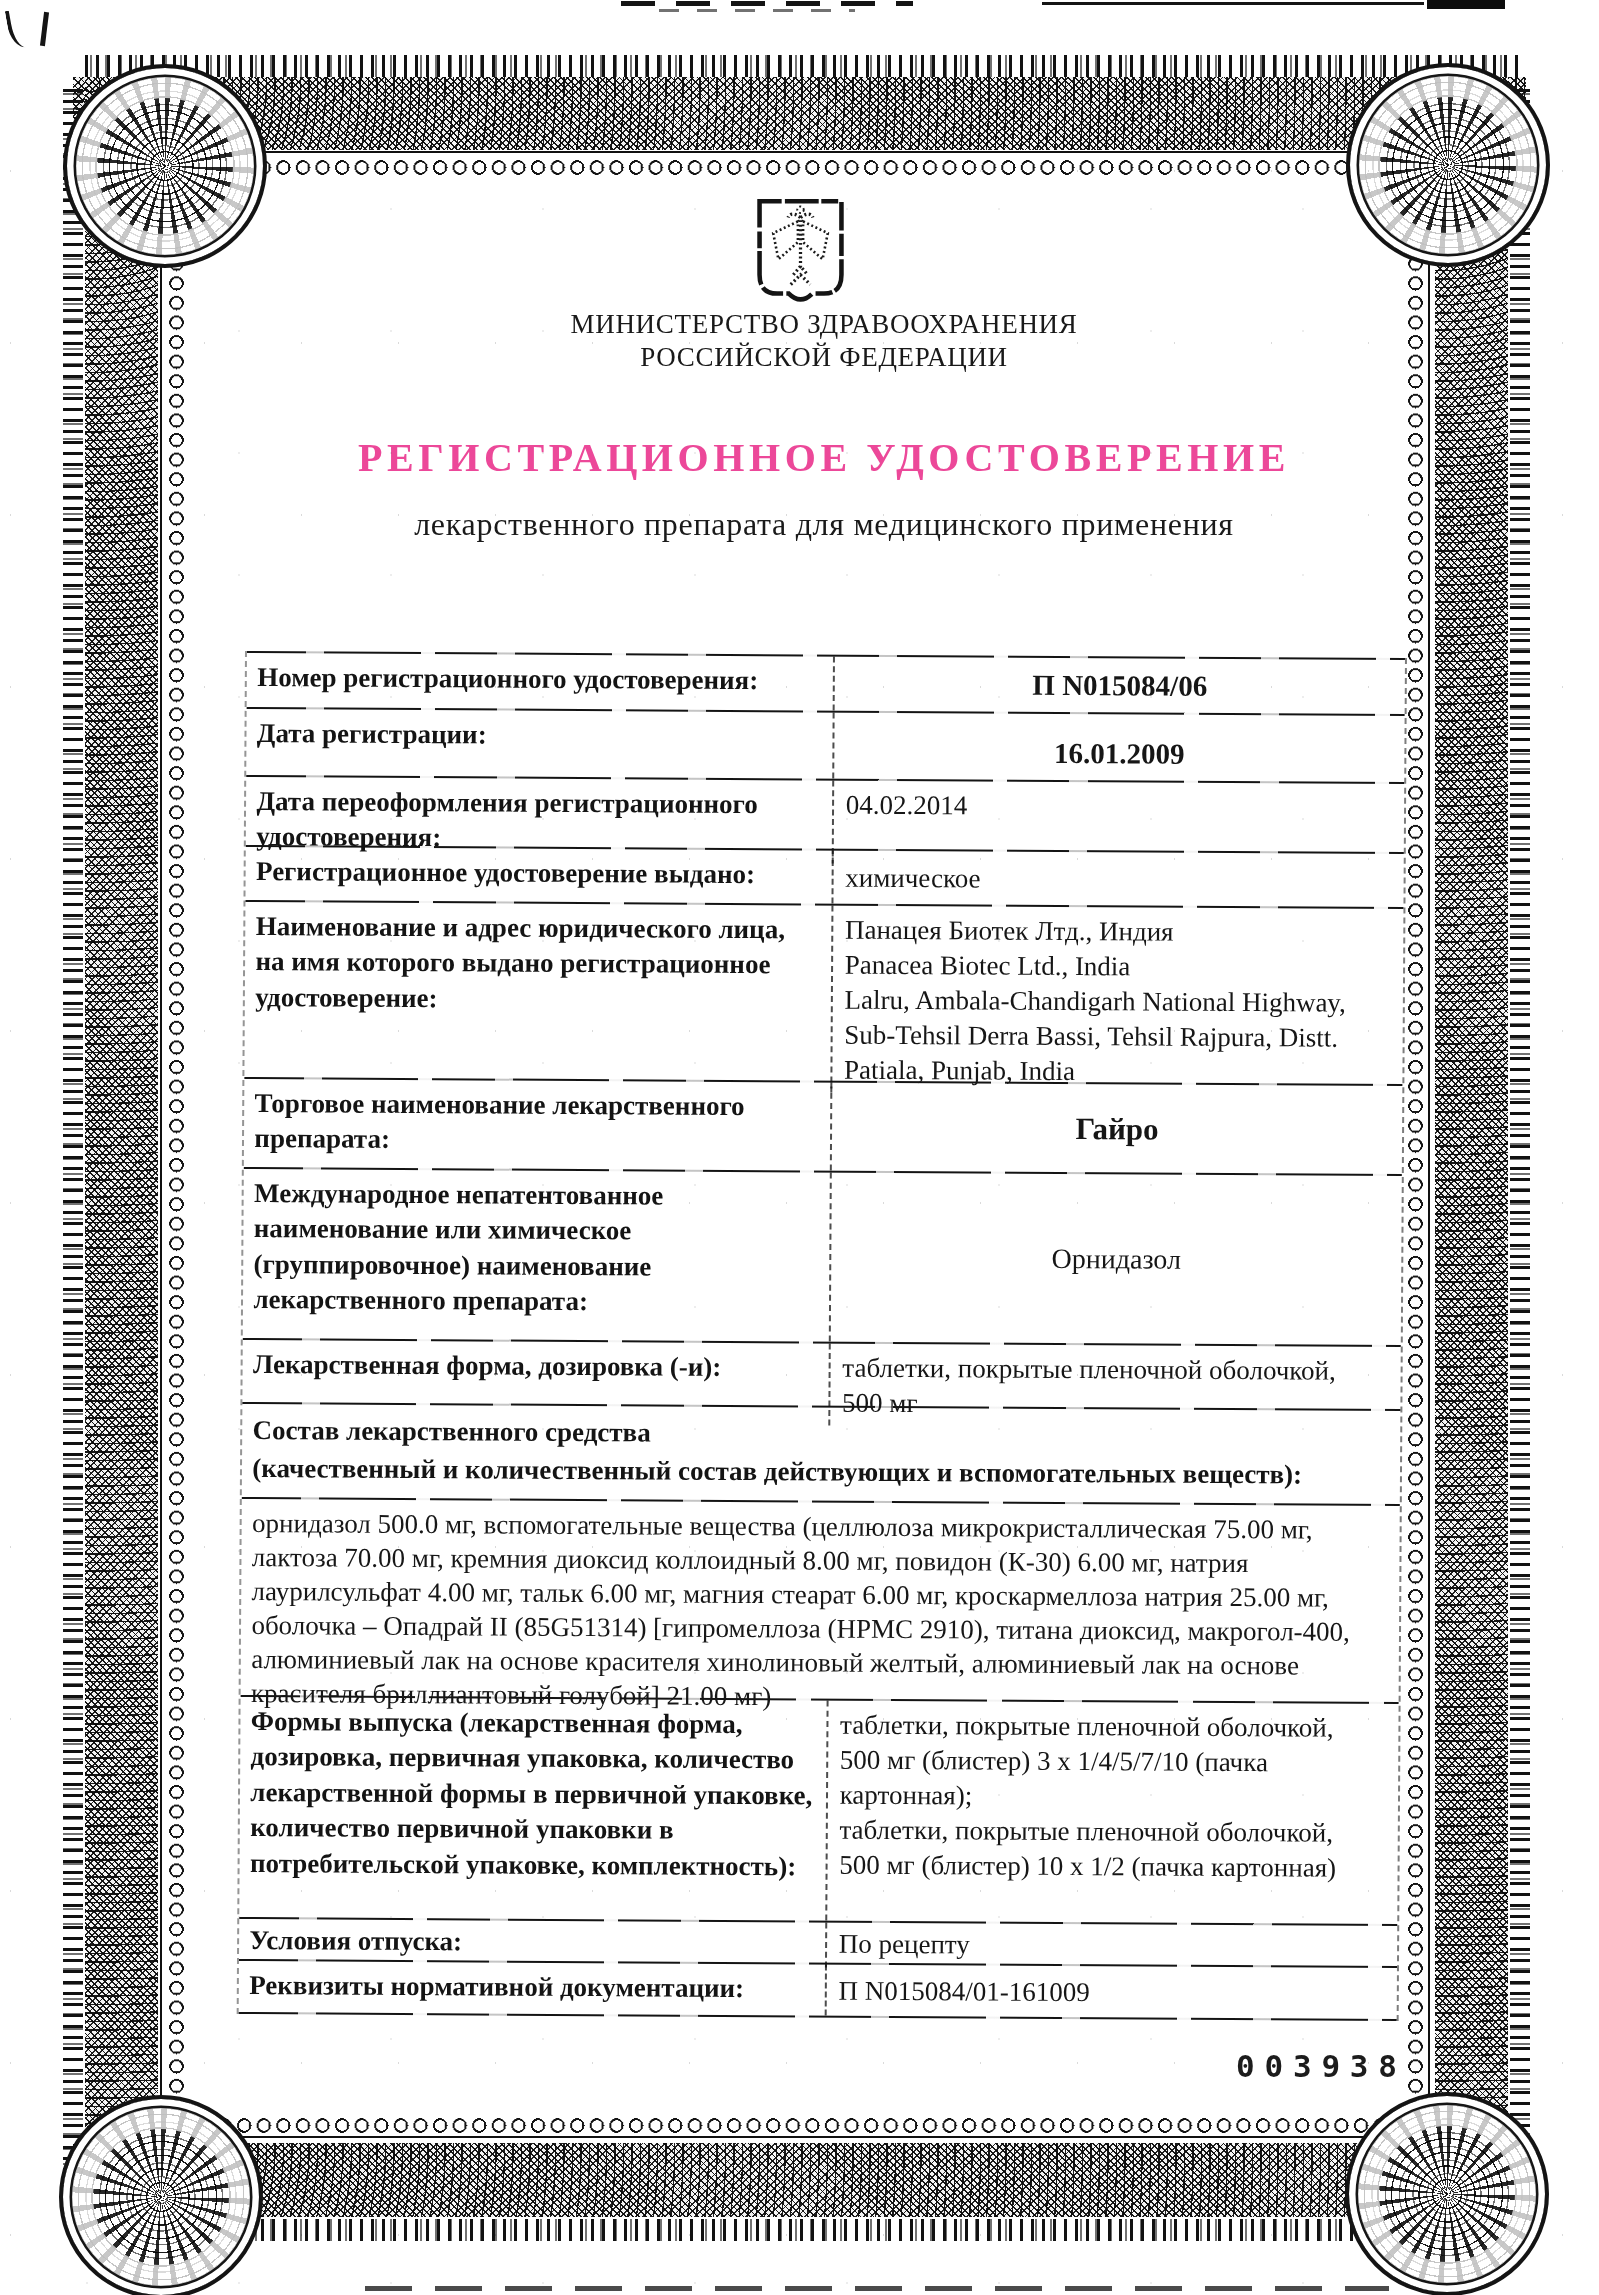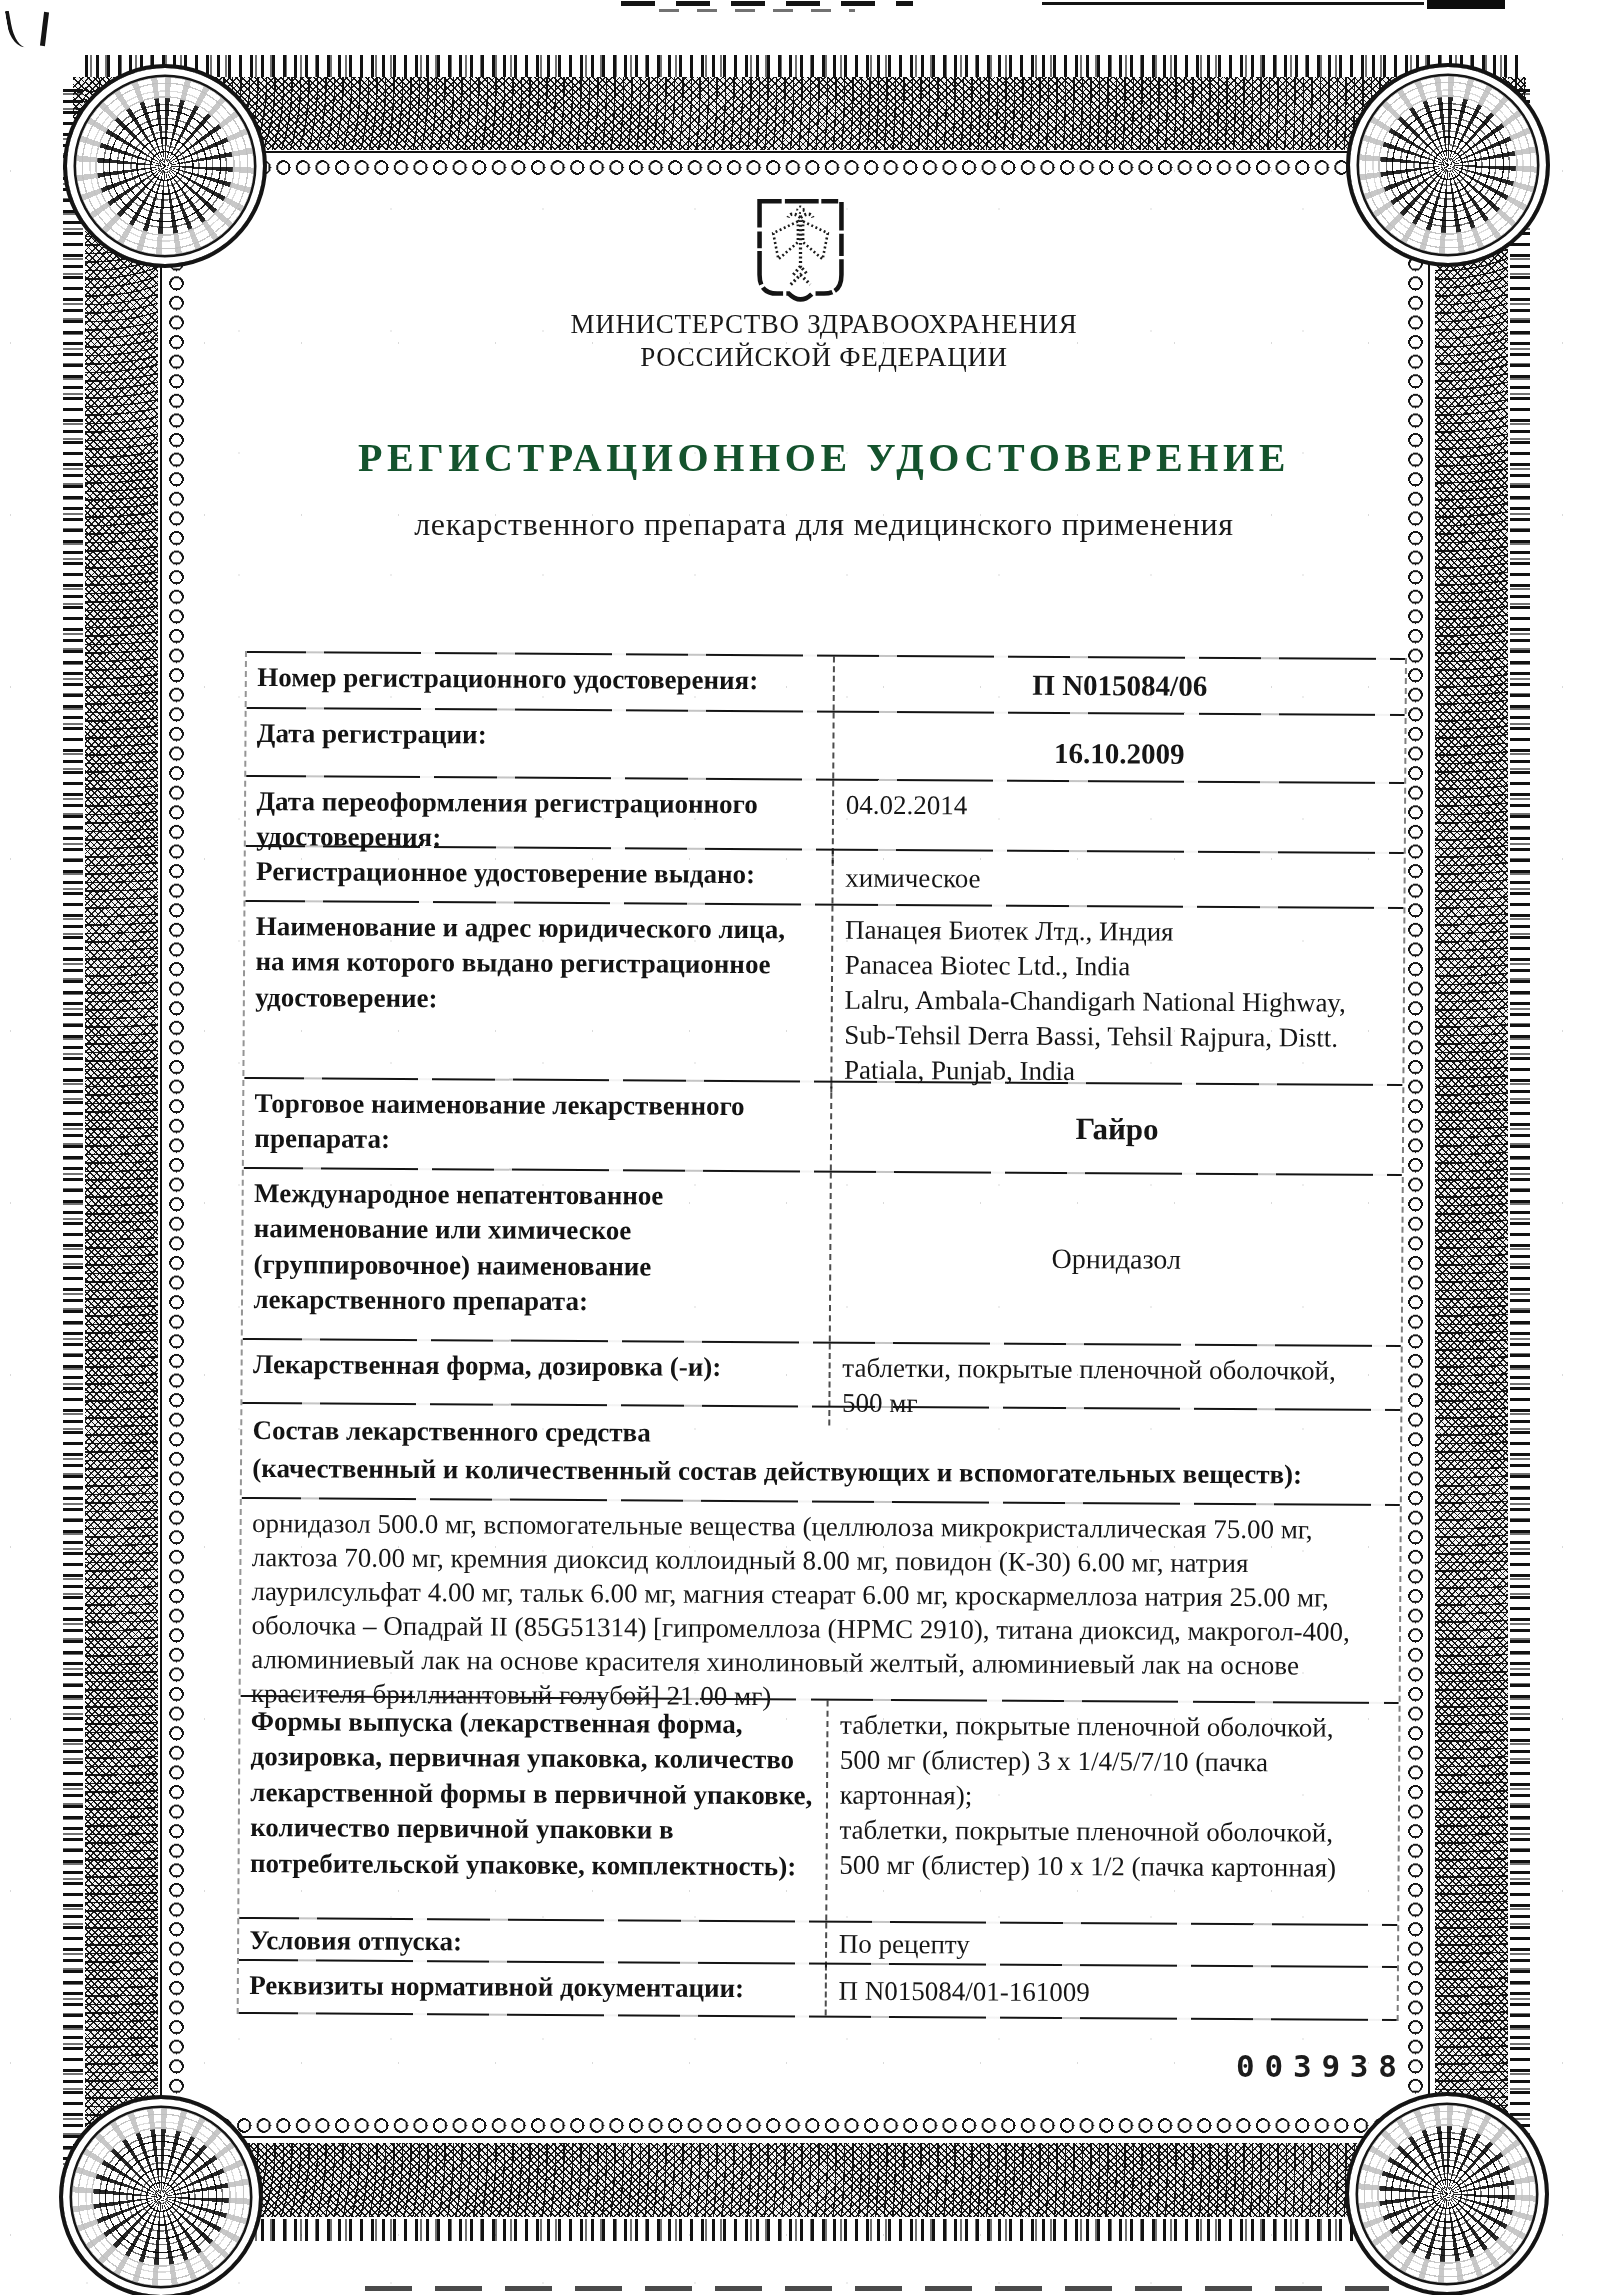--- a/index.html
+++ b/index.html
@@ -44,21 +44,21 @@
     background-image:
       repeating-conic-gradient(rgba(0,0,0,.85) 0deg 4deg, rgba(255,255,255,0) 4deg 13deg),
       repeating-radial-gradient(circle, rgba(0,0,0,.9) 0 1.3px, rgba(255,255,255,.92) 1.3px 5.9px, rgba(0,0,0,.55) 5.9px 7.2px, rgba(255,255,255,.95) 7.2px 13.7px);
     box-shadow: inset 0 0 0 6.5px #fff, inset 0 0 0 9px #161616, inset 0 0 0 30px rgba(255,255,255,.75);
   }
   
   .artifact{position:absolute; z-index:5;}
   
   .center-band{position:absolute; left:245px; width:1158px; text-align:center; z-index:4;}
   .authority{font-size:27px; line-height:1.24; letter-spacing:0.7px; color:#191919;}
-  .doc-title{font-size:40px; font-weight:bold; letter-spacing:4.6px; color:#14532d; white-space:nowrap;}
+  .doc-title{font-size:40px; font-weight:bold; letter-spacing:4.6px; color:#ec4899; white-space:nowrap;}
   .doc-subtitle{font-size:32px; letter-spacing:0.7px; color:#1a1a1a; white-space:nowrap;}
   
   .reg-table{
     position:absolute; left:245px; top:651px; width:1158px; z-index:4;
     transform:rotate(0.35deg); transform-origin:top left;
     border-left:2px dashed rgba(20,20,20,.45);
     border-right:2px dashed rgba(20,20,20,.55);
   }
   .r{
     display:grid; grid-template-columns:586px 1fr; box-sizing:border-box;
@@ -155,21 +155,21 @@
     <div class="r" style="height:56px;">
       <div class="cell"><span class="lbl">Номер регистрационного удостоверения:</span></div>
       <div class="cell v cc">
           <span class="val b">П N015084/06</span>
         </div>
     </div>
 
     <div class="r" style="height:68px;">
       <div class="cell"><span class="lbl">Дата регистрации:</span></div>
       <div class="cell v cc" style="padding-top:19.6px;">
-          <span class="val b">16.10.2009</span>
+          <span class="val b">16.01.2009</span>
         </div>
     </div>
 
     <div class="r" style="height:70px;">
       <div class="cell"><span class="lbl">Дата переоформления регистрационного удостоверения:</span></div>
       <div class="cell v"><span class="val">04.02.2014</span></div>
     </div>
 
     <div class="r" style="height:55px;">
       <div class="cell"><span class="lbl">Регистрационное удостоверение выдано:</span></div>

